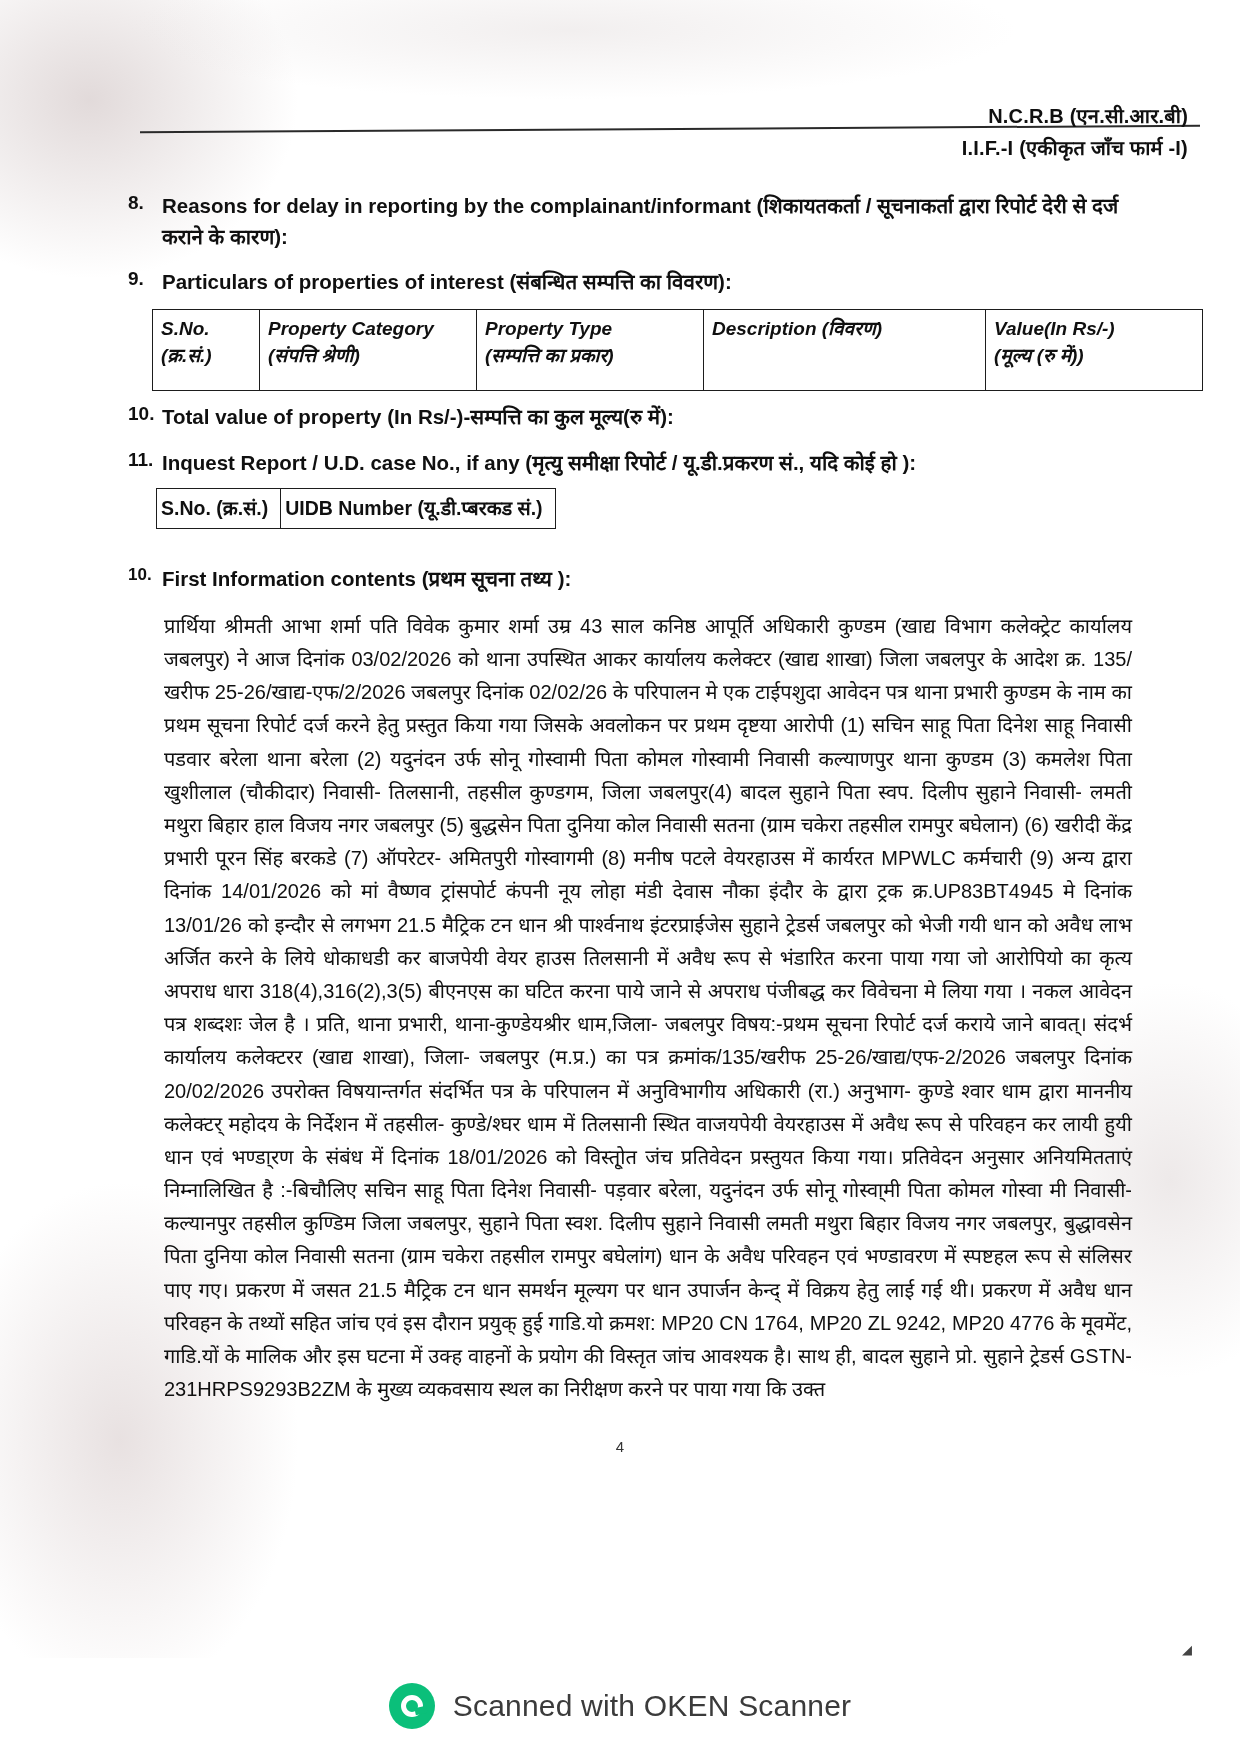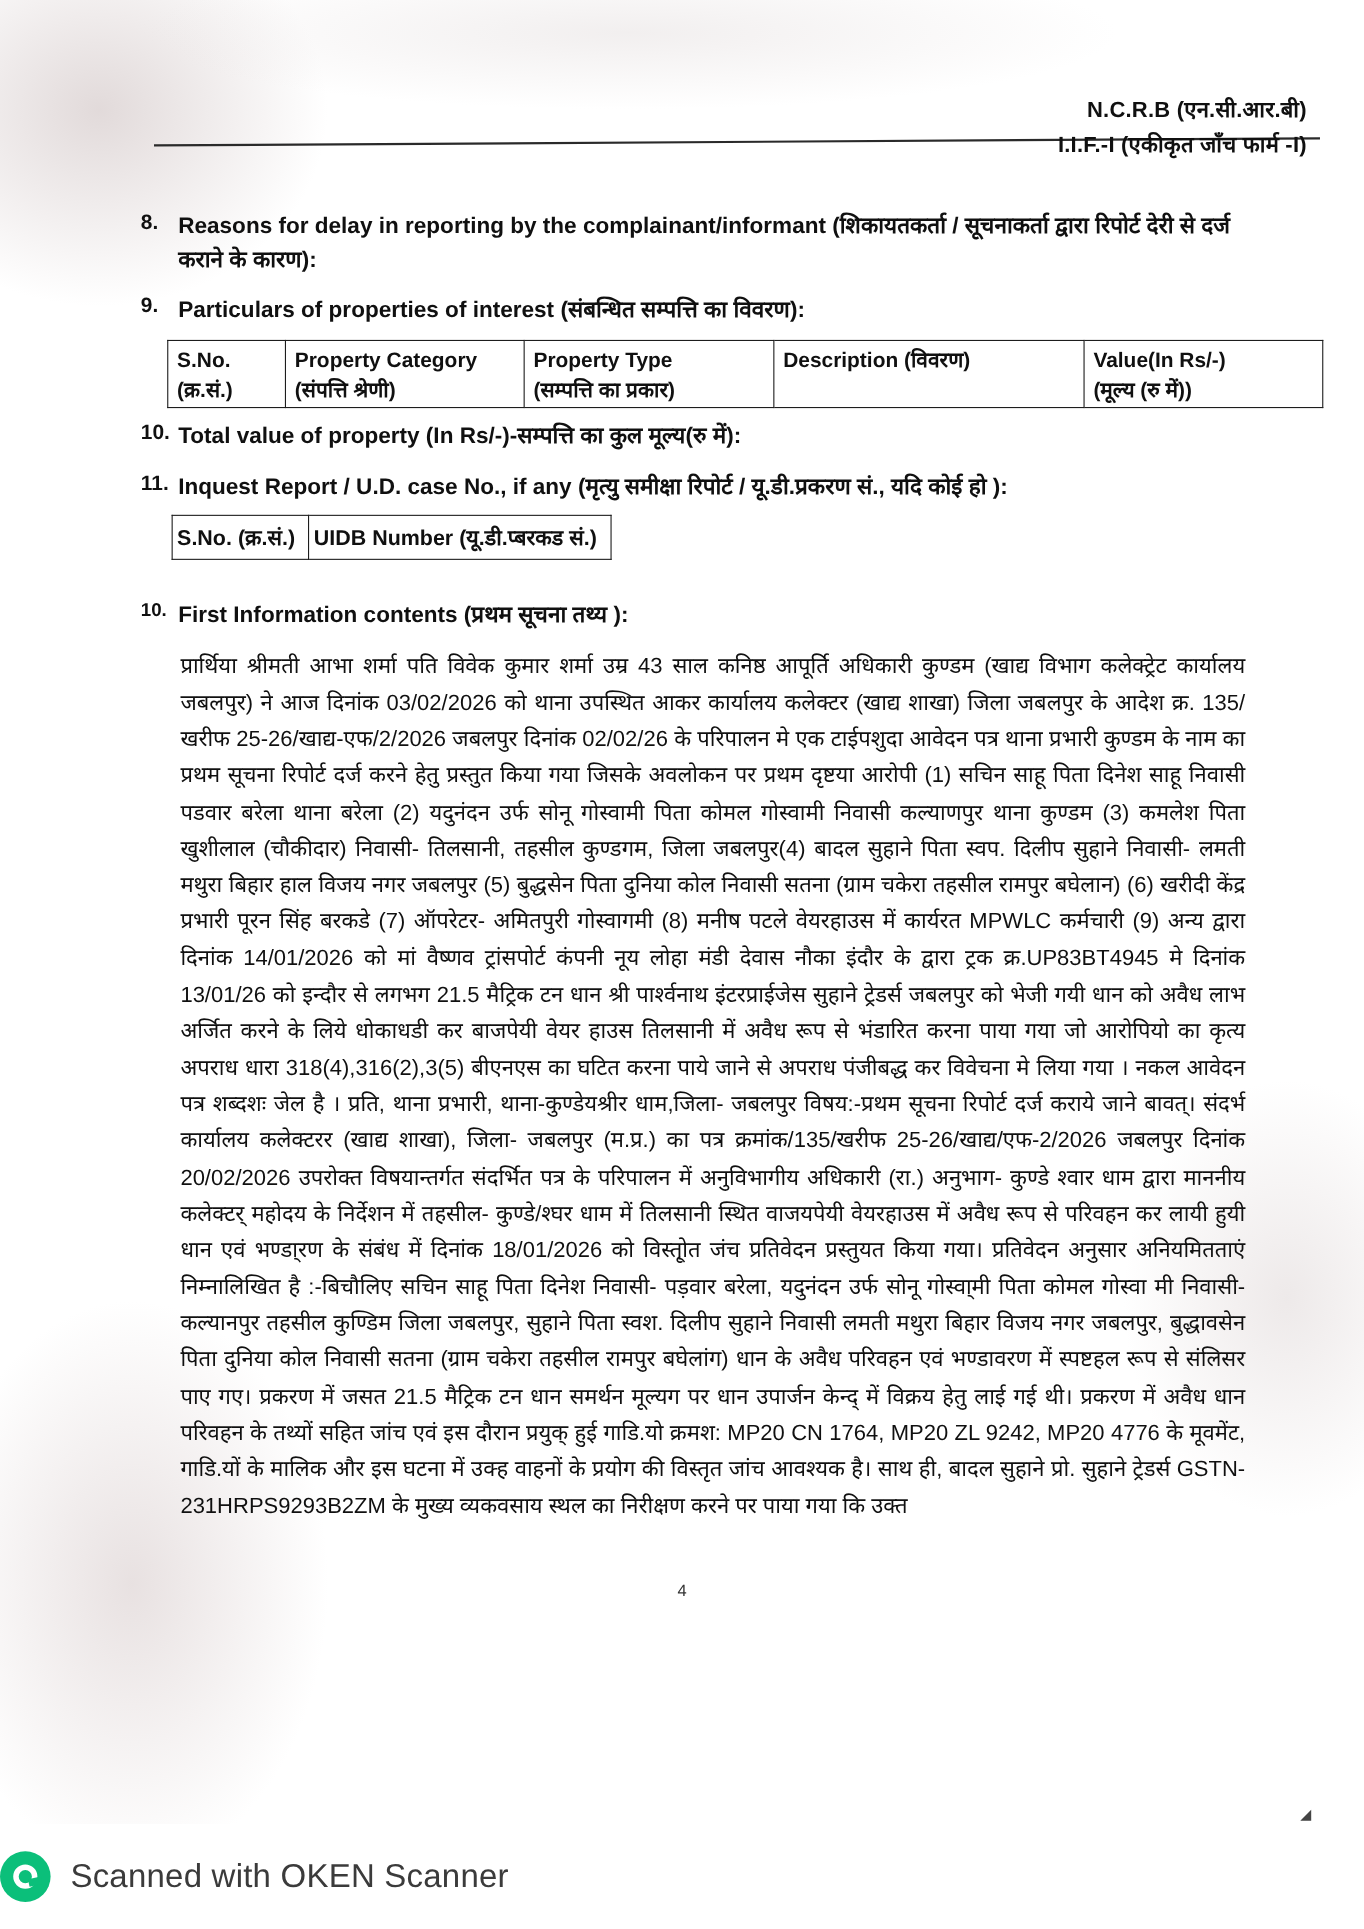--- a/index.html
+++ b/index.html
@@ -38,21 +38,21 @@
     top: 128px;
     width: 1060px;
     height: 2px;
     background: #2a2a2a;
     transform: rotate(-0.35deg);
   }
 
   .hdr {
     position: absolute;
     right: 52px;
-    top: 84px;
+    top: 100px;
     text-align: right;
     line-height: 1.6;
   }
   .hdr div {
     font-size: 20px;
     font-weight: bold;
     letter-spacing: 0.2px;
     white-space: nowrap;
   }
 
@@ -83,26 +83,27 @@
 
   
   table.prop {
     border-collapse: collapse;
     margin: 12px 0 10px 24px;
     width: 965px;
     table-layout: fixed;
   }
   table.prop td {
     border: 1.6px solid #1d1d1d;
-    padding: 6px 8px 0 8px;
+    padding: 6px 8px 20px 8px;
     vertical-align: top;
     font-size: 19px;
     font-weight: bold;
     line-height: 1.42;
     height: 52px;
+    font-style: italic;
   }
   .cell-sub { display: block; font-weight: bold; }
 
   table.uidb {
     border-collapse: collapse;
     margin: 10px 0 10px 28px;
   }
   table.uidb td {
     border: 1.6px solid #1d1d1d;
     padding: 5px 12px 7px 4px;
@@ -141,20 +142,21 @@
   
   .scanner {
     position: absolute;
     left: 0;
     right: 0;
     bottom: 0;
     height: 96px;
     background: #ffffff;
     display: flex;
     align-items: center;
+    justify-content: center;
     gap: 18px;
   }
   .scanner-logo {
     width: 46px;
     height: 46px;
     border-radius: 50%;
     background: #0bbf7a;
     position: relative;
     flex: none;
   }

